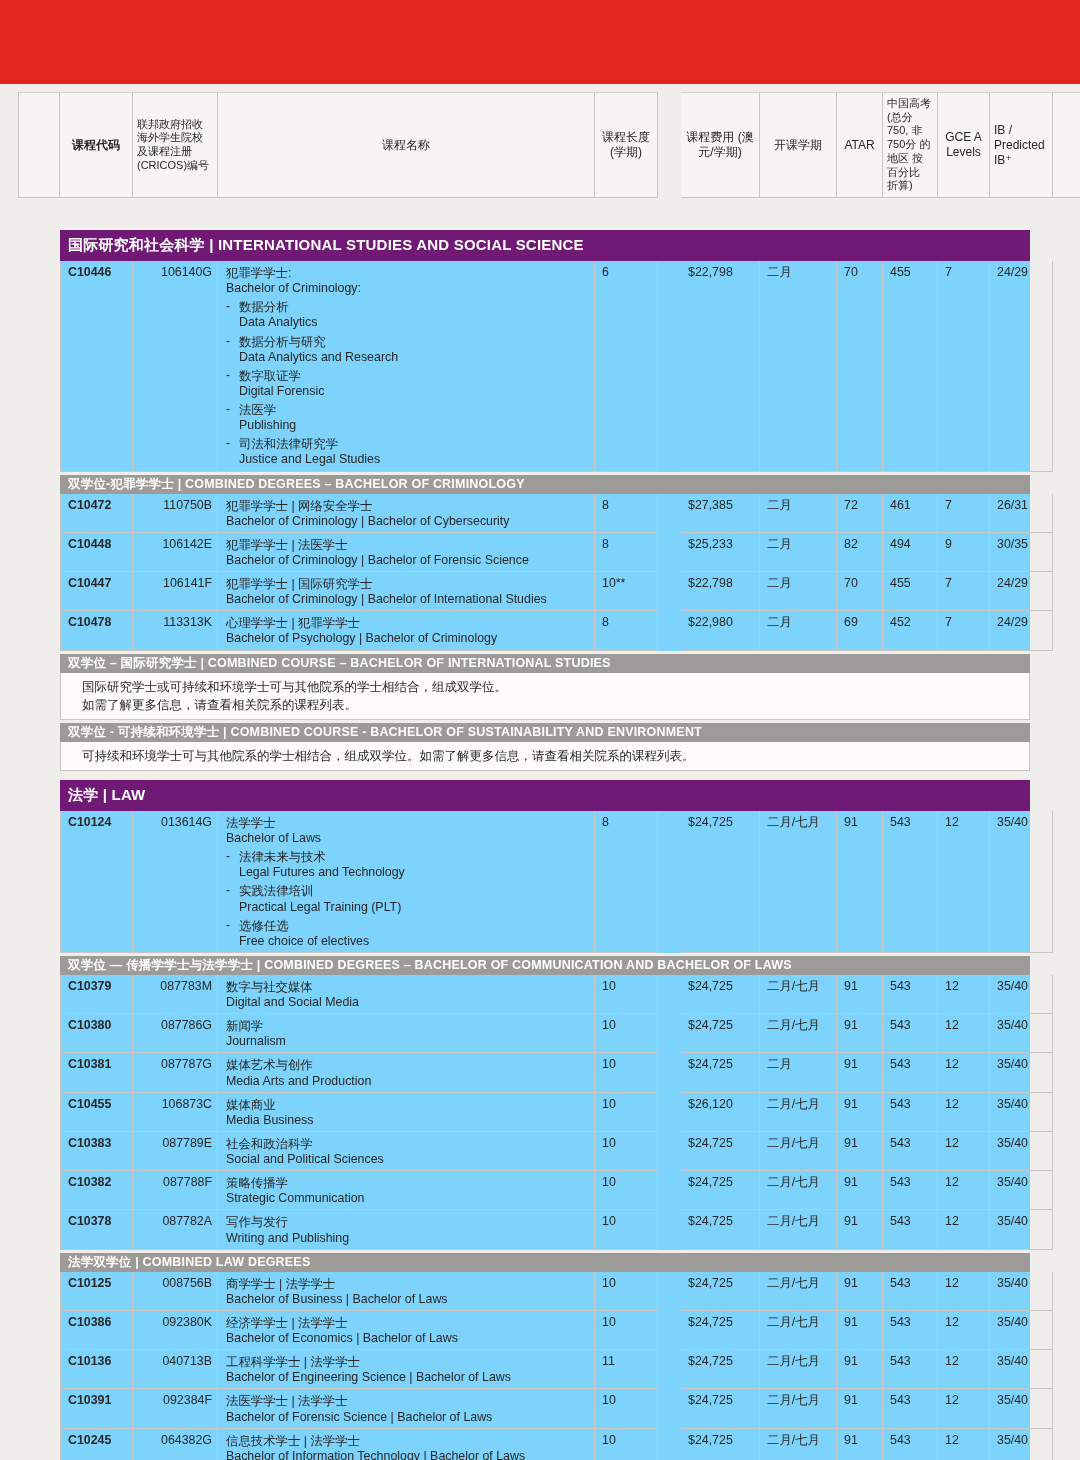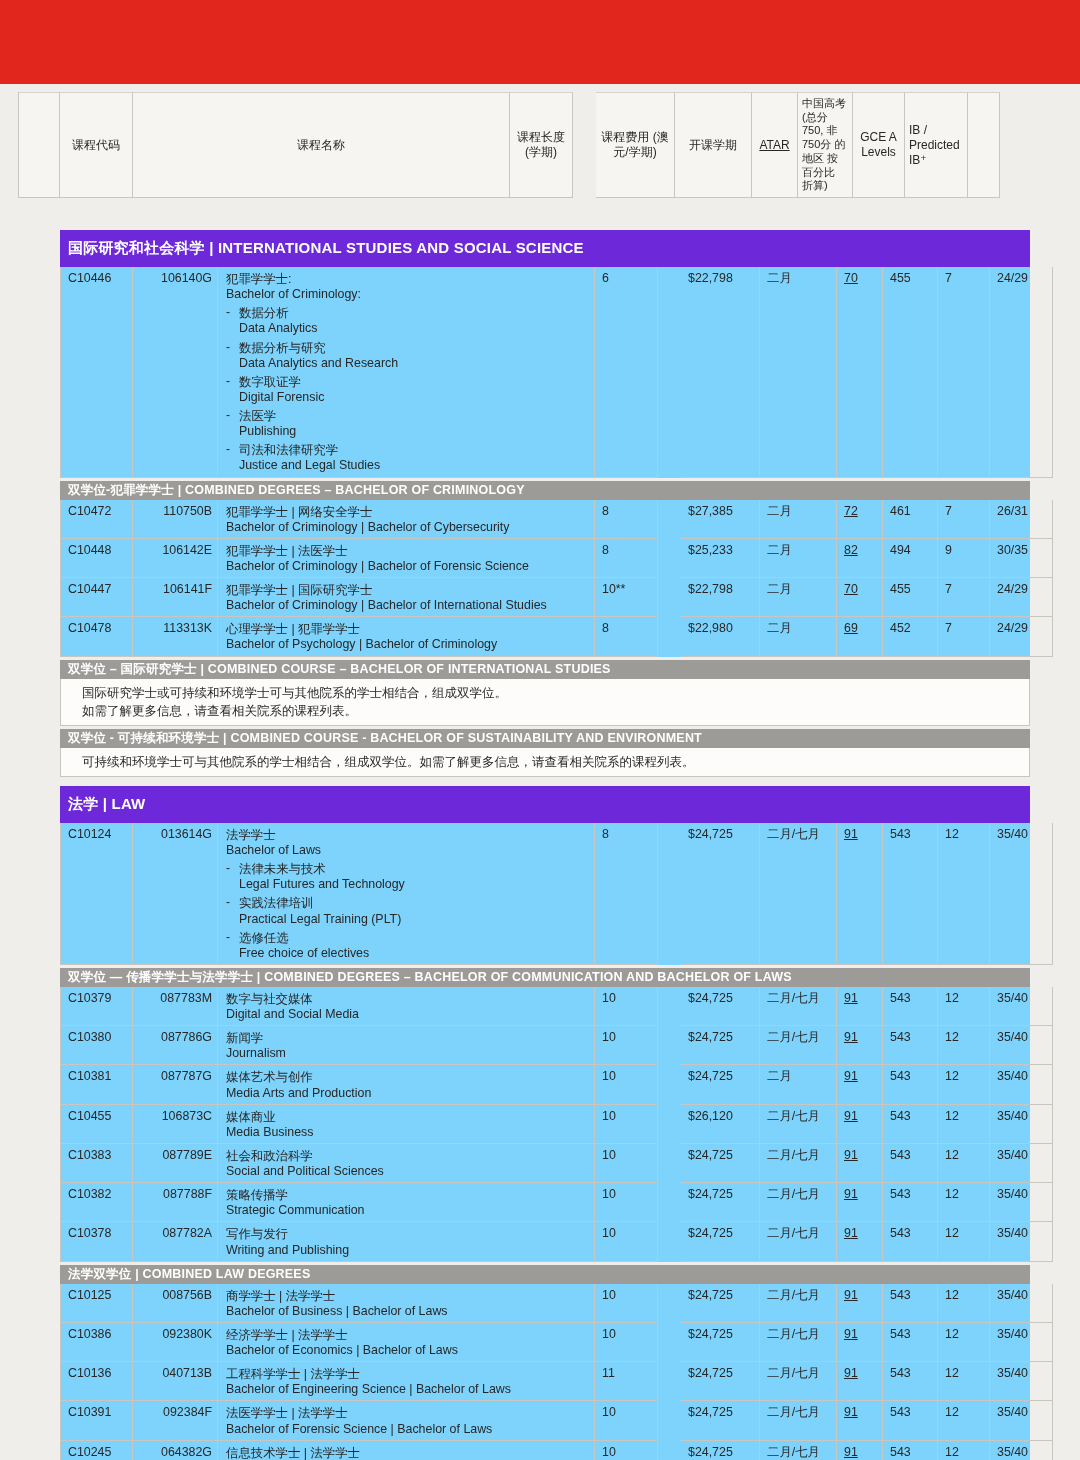--- a/index.html
+++ b/index.html
@@ -24,41 +24,41 @@
     display:flex;align-items:center;justify-content:center;
     text-align:center;
     font-size:12px;line-height:1.25;
     padding:3px 4px;
   }
   .hcell:first-child{border-left:1px solid #c9c6c2;}
   .hcell.left{justify-content:flex-start;text-align:left;}
   .hcell.small{font-size:11px;}
   .w-lead{width:42px;flex:none;}
   .w-trail{width:32px;flex:none;}
-  .w-code{width:73px;flex:none;}
+  .w-code{width:73px;flex:none;font-weight:bold;}
   .w-cricos{width:85px;flex:none;text-align:right;}
   .w-name{width:377px;flex:none;}
   .w-len{width:63px;flex:none;}
   .w-fee{width:79px;flex:none;margin-left:23px;}
   .w-intake{width:77px;flex:none;}
-  .w-atar{width:46px;flex:none;text-decoration:underline;}
+  .w-atar{width:46px;flex:none;}
   .w-gaokao{width:55px;flex:none;}
   .w-gce{width:52px;flex:none;}
   .w-ib{width:63px;flex:none;}
 
   
   #sections{margin:32px 0 0 60px;width:970px;}
   .bar{
     box-sizing:border-box;width:970px;
     color:#ffffff;font-weight:bold;
     display:flex;align-items:center;
     padding:0 8px;
     letter-spacing:.2px;
   }
-  .bar-red{background:#6d28d9;height:37px;font-size:15px;margin-top:9px;}
+  .bar-red{background:#701a75;height:31px;font-size:15px;margin-top:9px;}
   #sections > .bar-red:first-child{margin-top:0;}
   .bar-gray{background:#9d9b98;height:19px;font-size:12.5px;margin-top:3px;}
 
   .note{
     box-sizing:border-box;width:970px;
     background:#fdfcfa;border:1px solid #c9c6c2;border-top:none;
     padding:5px 21px;font-size:12.5px;line-height:1.45;
   }
 
   .rows-block{border-top:none;}
@@ -79,20 +79,21 @@
   .bullet .btxt{flex:1;}
 </style>
 </head>
 <body>
 
 <div class="top-band"></div>
 
 <div class="header-row">
   <div class="hcell w-lead"></div>
   <div class="hcell w-code">课程代码</div>
+  <div class="hcell w-cricos left small">联邦政府招收海外学生院校及课程注册(CRICOS)编号</div>
   <div class="hcell w-name">课程名称</div>
   <div class="hcell w-len">课程长度 (学期)</div>
   <div class="hcell w-fee">课程费用 (澳元/学期)</div>
   <div class="hcell w-intake">开课学期</div>
   <div class="hcell w-atar">ATAR</div>
   <div class="hcell w-gaokao left small">中国高考 (总分750, 非750分 的地区 按百分比 折算)</div>
   <div class="hcell w-gce">GCE A Levels</div>
   <div class="hcell w-ib left">IB / Predicted IB⁺</div>
   <div class="hcell w-trail"></div>
 </div>

